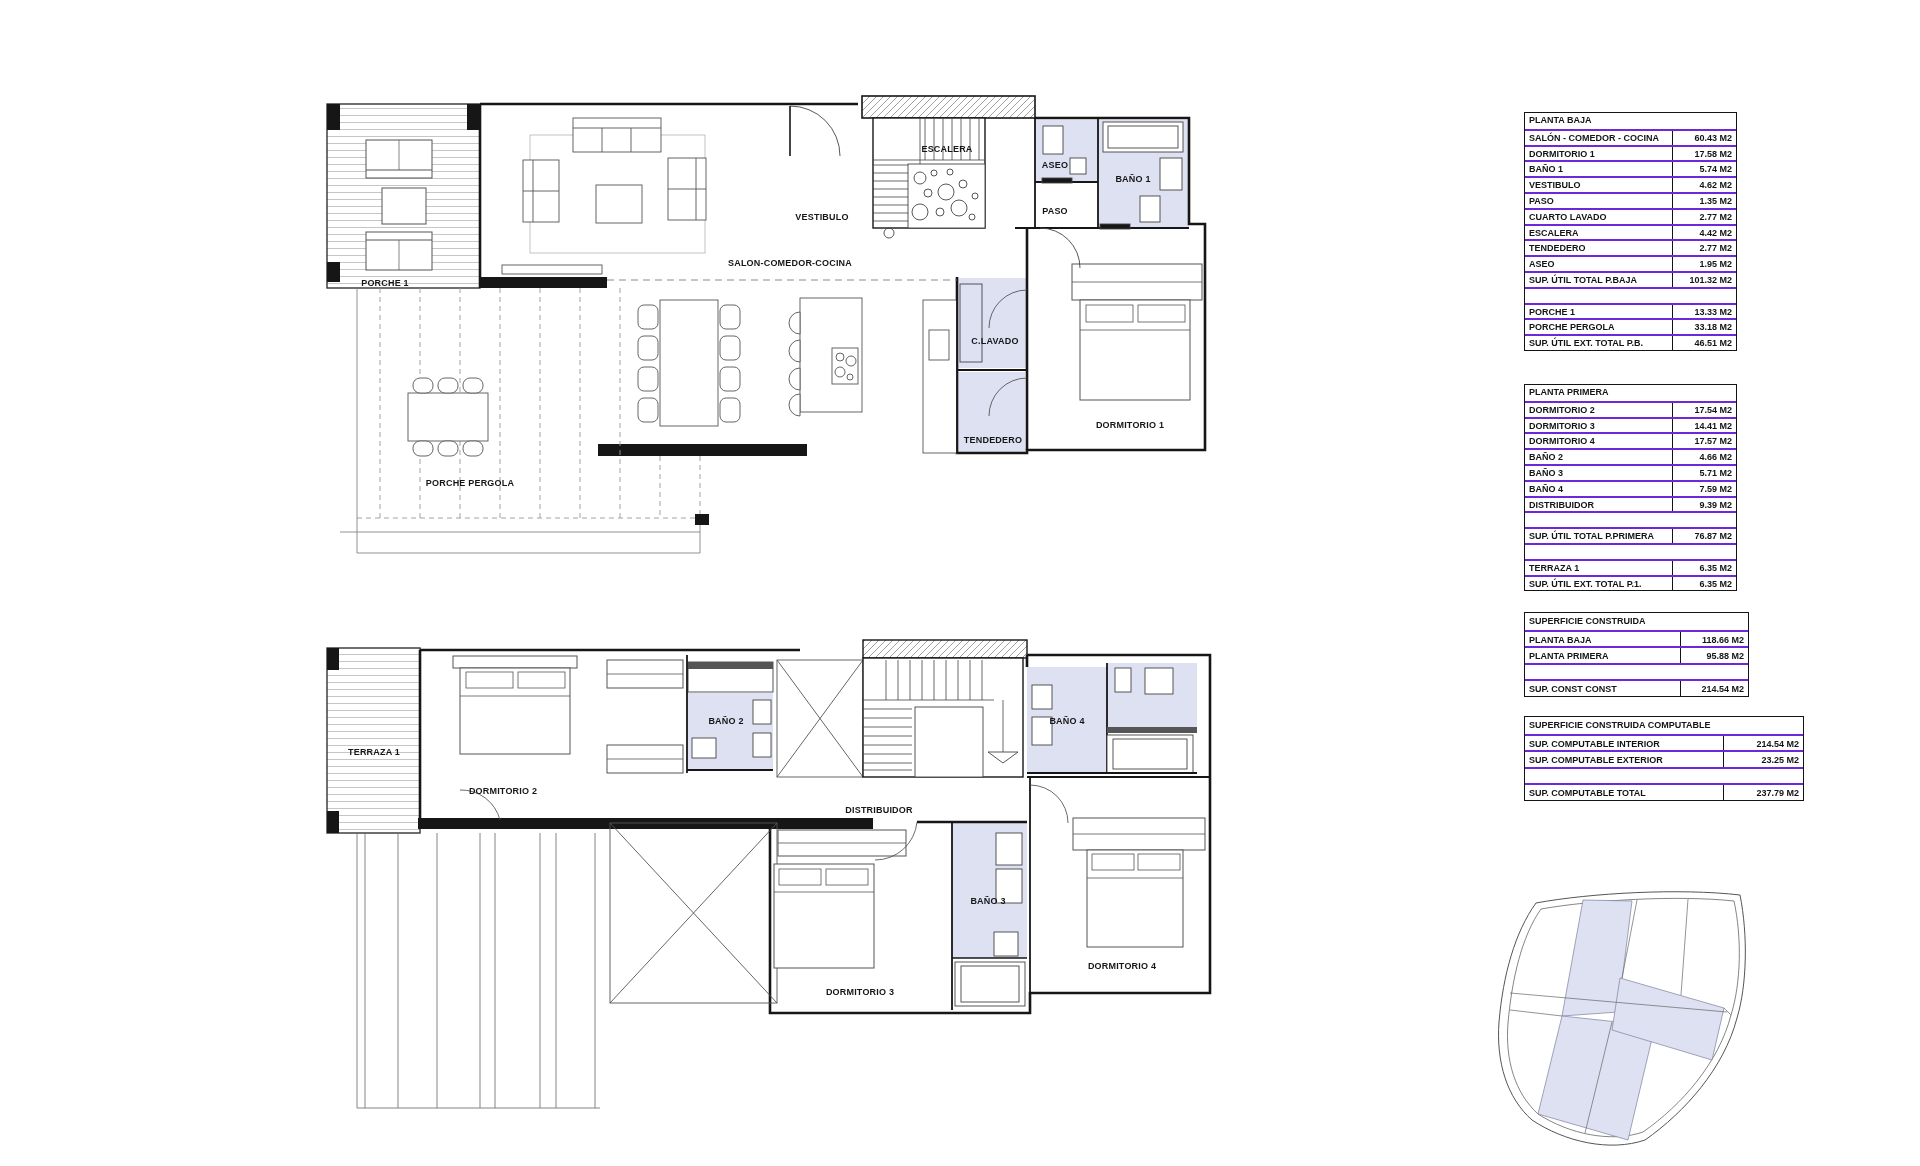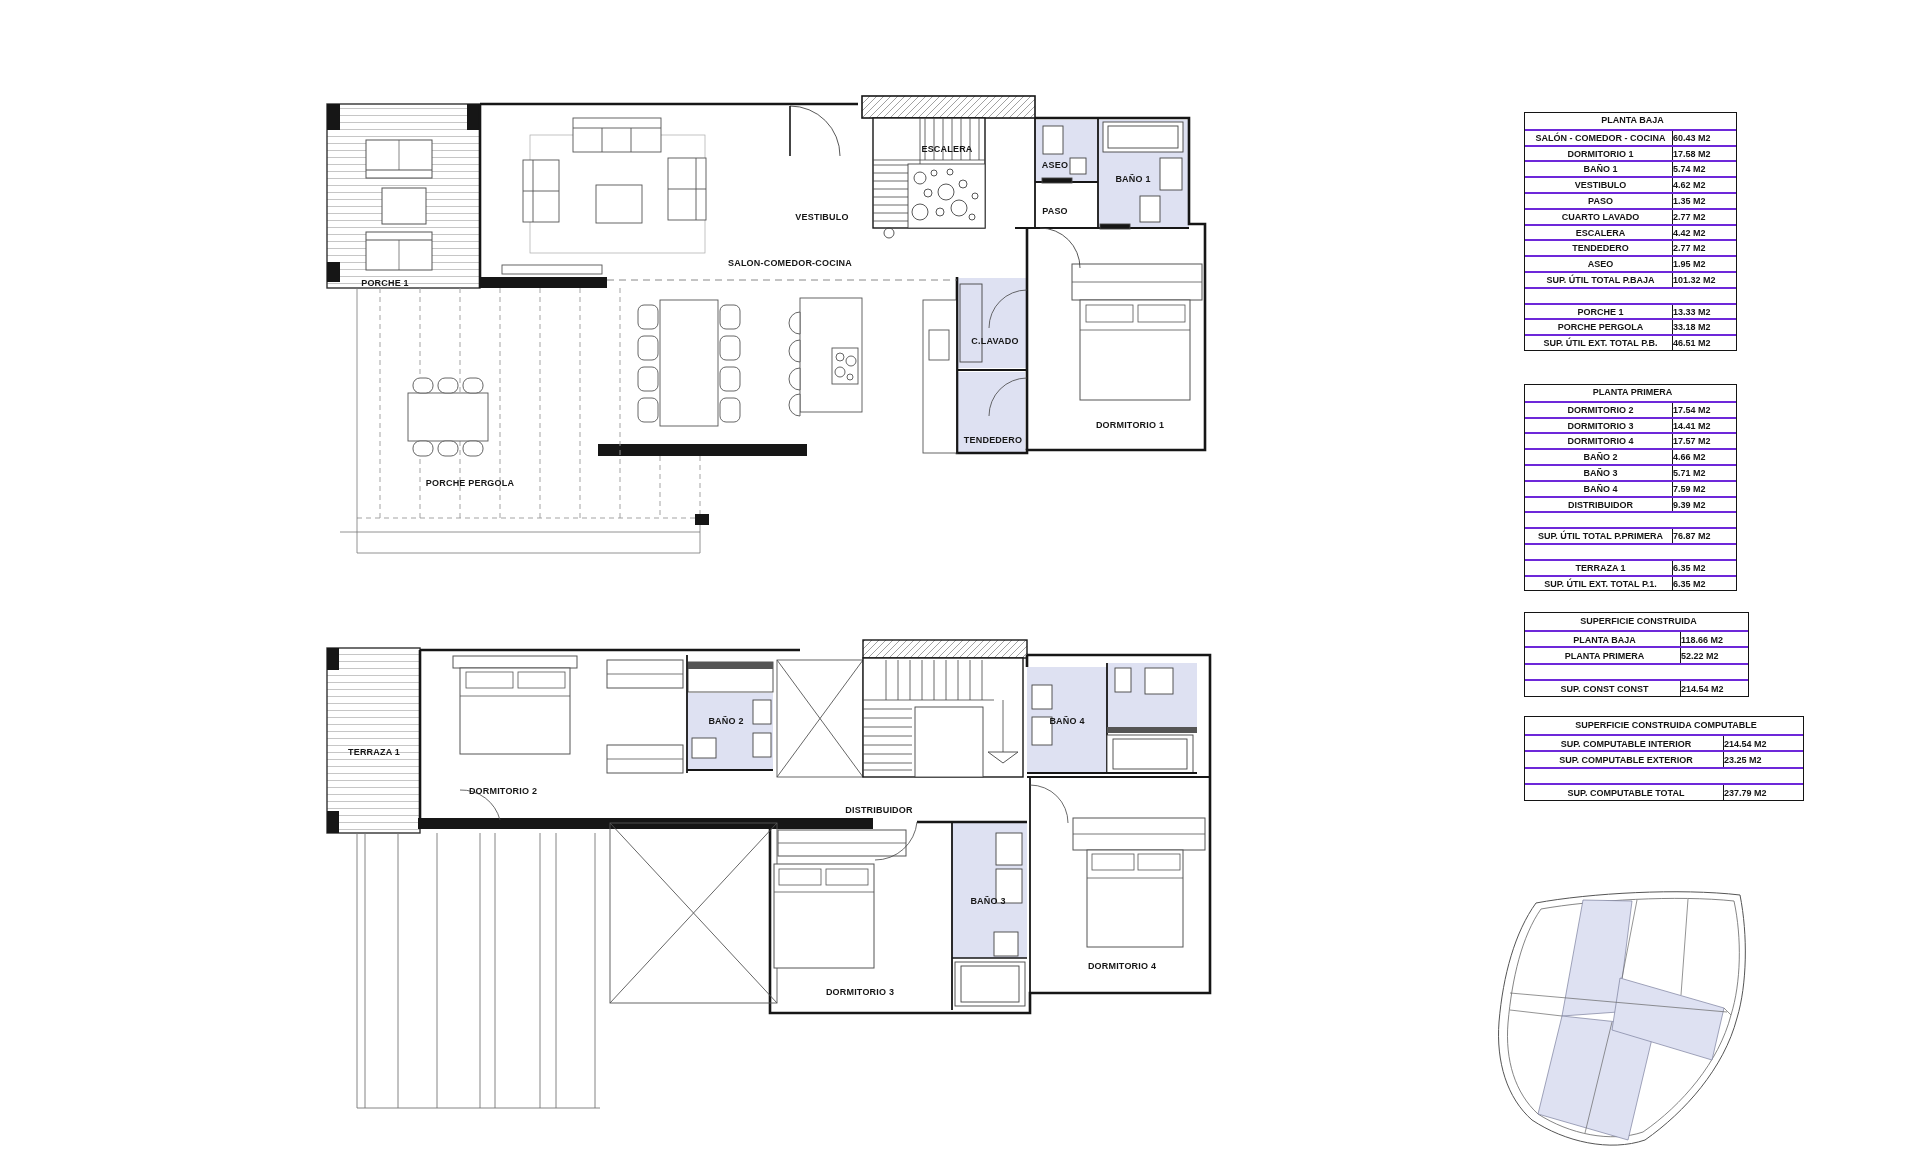--- a/index.html
+++ b/index.html
@@ -10,22 +10,22 @@
           fill:#161616;letter-spacing:.2px;text-anchor:middle;}
   
   .dtable{position:absolute;border:1.5px solid #141414;background:#fff;box-sizing:border-box;}
   .dtable .trow{display:flex;border-top:2px solid #6d28d9;box-sizing:border-box;}
   .dtable .trow:first-child{border-top:none;}
   .t12 .trow{height:15.8px;}
   .t34 .trow{height:16.5px;}
   .tcell{font-size:9px;font-weight:bold;color:#141414;white-space:nowrap;overflow:hidden;box-sizing:border-box;}
   .t12 .tcell{line-height:15.3px;}
   .t34 .tcell{line-height:16px;}
-  .tcell.label{flex:1;padding-left:4px;text-align:center;}
-  .tcell.value{text-align:left;padding-right:4px;border-left:1px solid #141414;}
+  .tcell.label{flex:1;padding-left:4px;text-align:left;}
+  .tcell.value{text-align:right;padding-right:4px;border-left:1px solid #141414;}
   .t1 .tcell.value,.t2 .tcell.value{width:64px;}
   .t3 .tcell.value{width:68px;}
   .t4 .tcell.value{width:80px;}
   .t1{left:1524px;top:112px;width:213px;}
   .t2{left:1524px;top:384px;width:213px;}
   .t3{left:1524px;top:612px;width:225px;}
   .t4{left:1524px;top:716px;width:280px;}
 </style>
 </head>
 <body>
@@ -541,21 +541,21 @@
   <div class="dtable t34 t3">
       <div class="trow header">
         <div class="tcell label">SUPERFICIE CONSTRUIDA</div>
       </div>
       <div class="trow">
         <div class="tcell label">PLANTA BAJA</div>
         <div class="tcell value">118.66 M2</div>
       </div>
       <div class="trow">
         <div class="tcell label">PLANTA PRIMERA</div>
-        <div class="tcell value">52.22 M2</div>
+        <div class="tcell value">95.88 M2</div>
       </div>
       <div class="trow blank">
         <div class="tcell label">&nbsp;</div>
       </div>
       <div class="trow total">
         <div class="tcell label">SUP. CONST CONST</div>
         <div class="tcell value">214.54 M2</div>
       </div>
     </div>
   <div class="dtable t34 t4">

